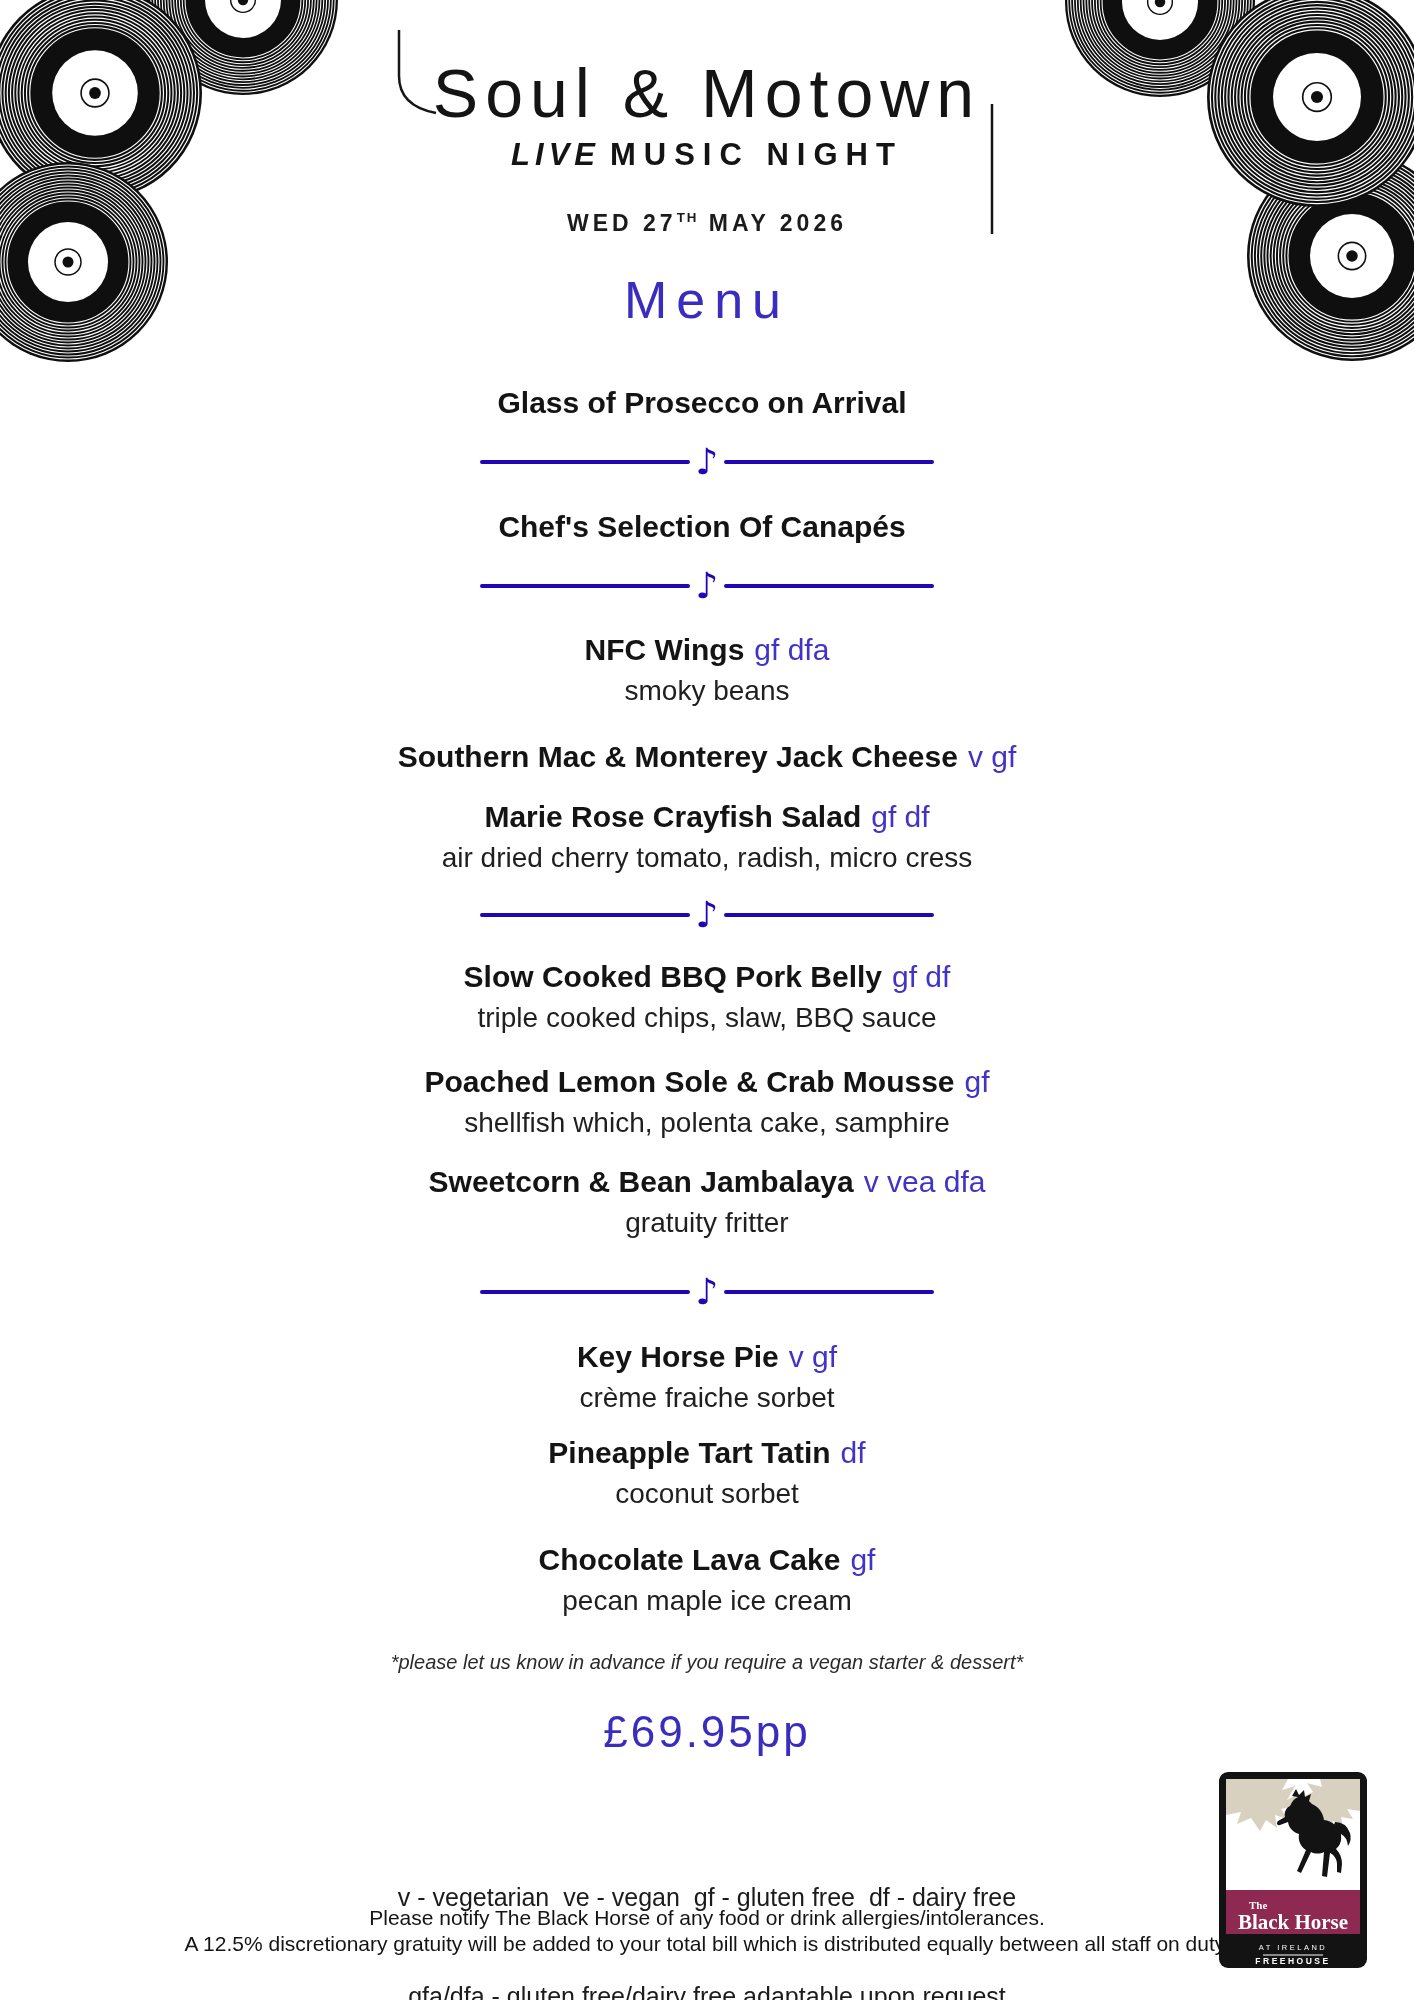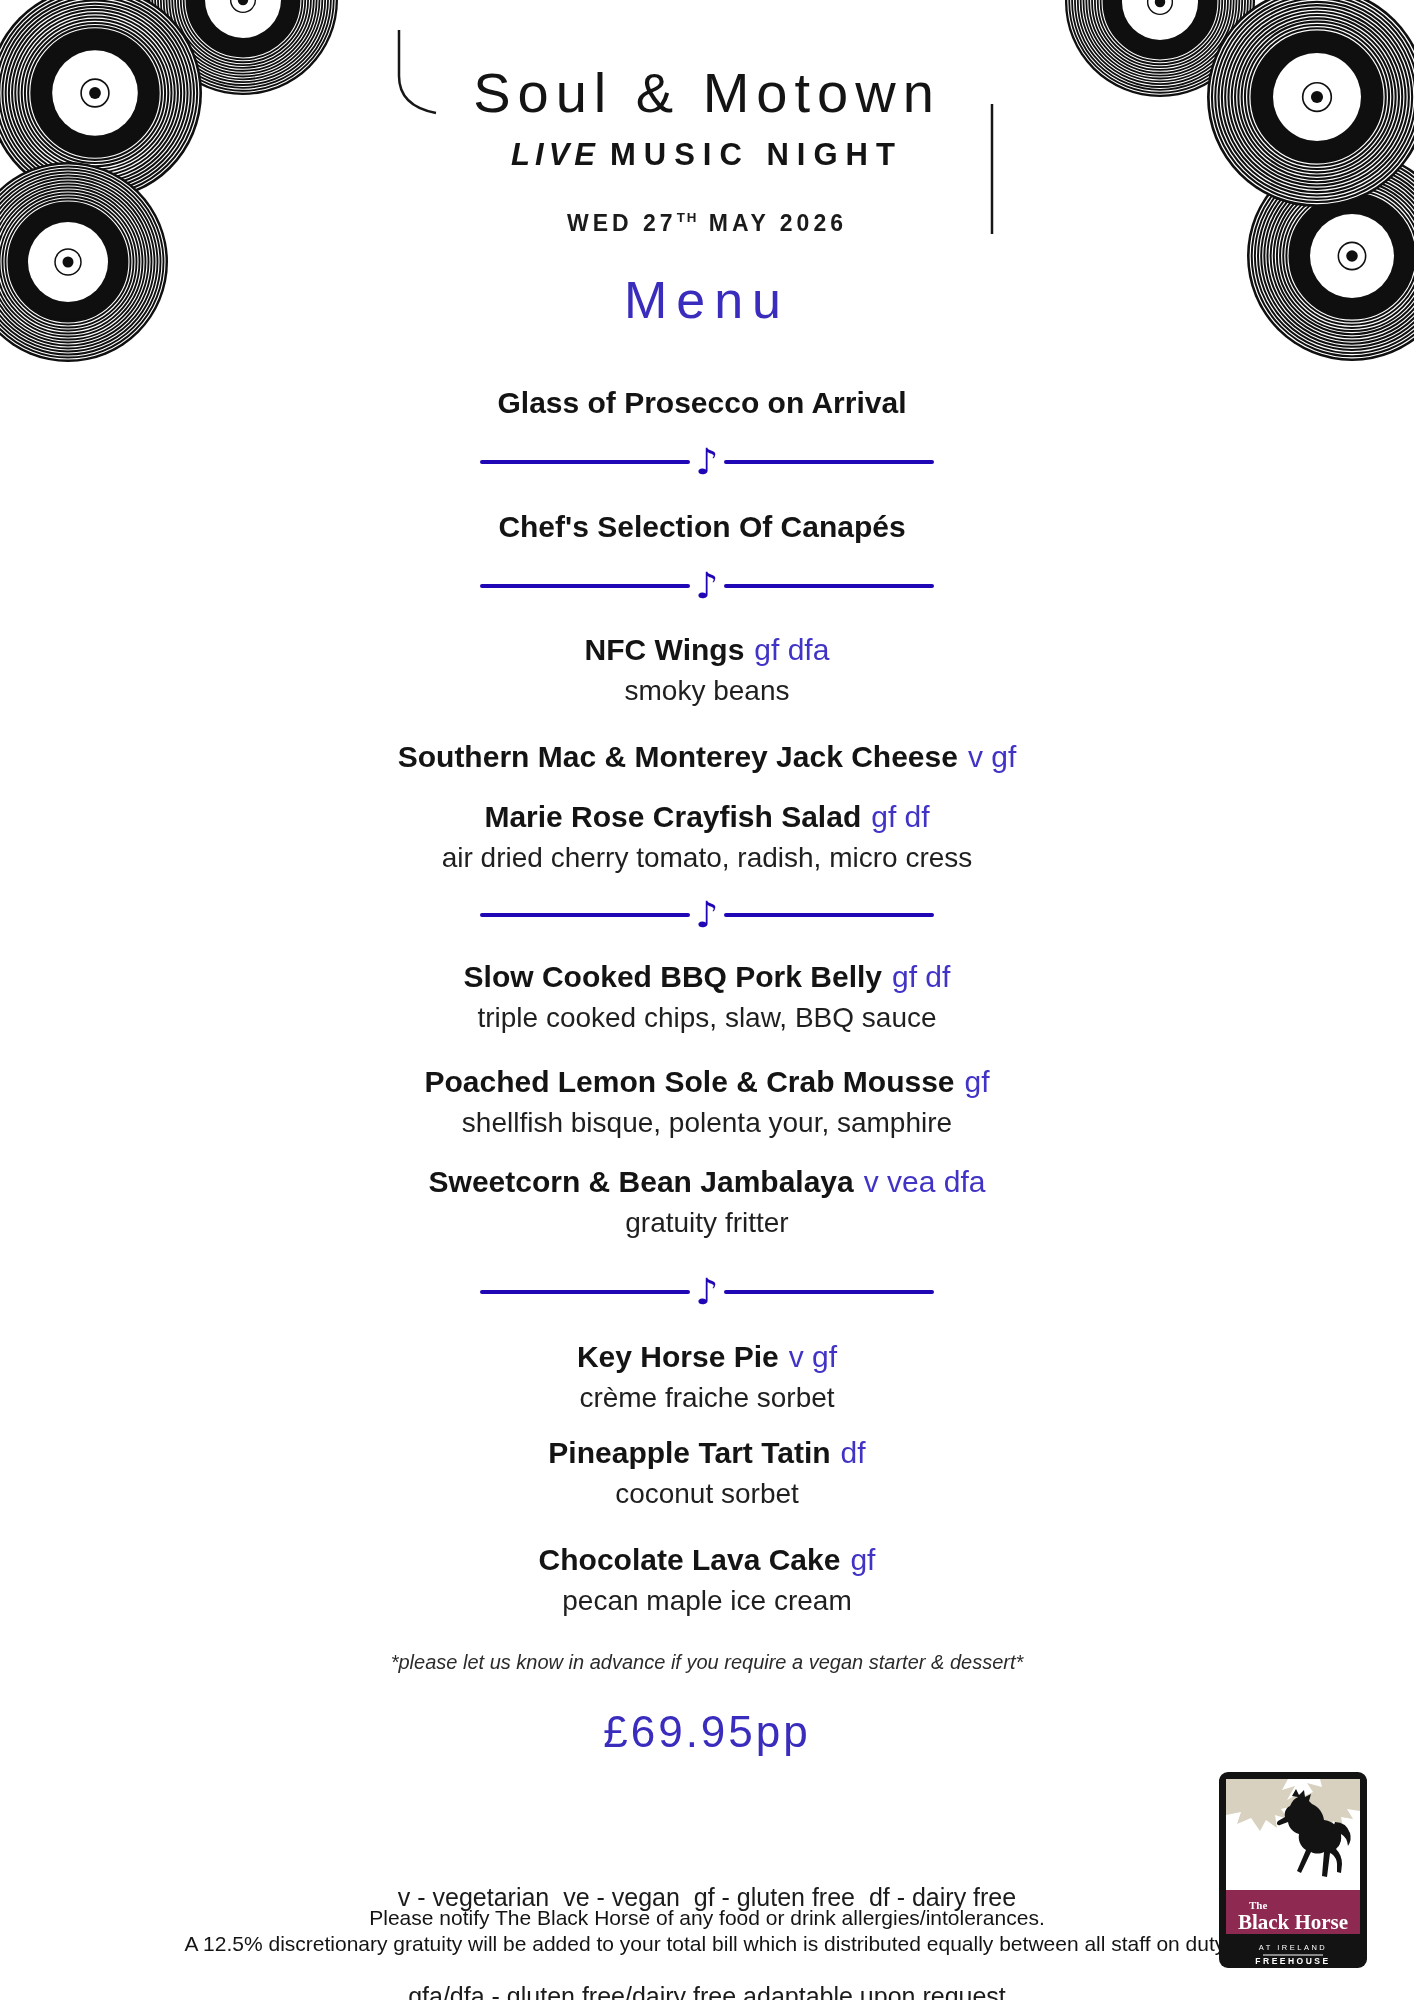--- a/index.html
+++ b/index.html
@@ -11,21 +11,21 @@
     --beige:#d8d1c0;
   }
   html,body{margin:0;padding:0;}
   body{
     width:1414px;height:2000px;position:relative;background:#ffffff;
     font-family:"Liberation Sans", sans-serif;color:var(--ink);overflow:hidden;
   }
   .abs{position:absolute;left:0;right:0;text-align:center;}
   .header-art{position:absolute;top:0;left:0;}
 
-  .title{top:62px;font-size:56px;line-height:62px;font-weight:300;letter-spacing:7px;color:#141414;}
+  .title{top:62px;font-size:68px;line-height:62px;font-weight:300;letter-spacing:7px;color:#141414;}
   .subtitle{top:138px;font-size:31px;line-height:34px;font-weight:700;letter-spacing:8px;color:#141414;}
   .subtitle .live{font-style:italic;margin-right:10px;letter-spacing:5px;}
   .date{top:205px;font-size:23px;line-height:26px;font-weight:700;letter-spacing:4px;color:#1b1b1b;}
   .date sup{font-size:0.58em;vertical-align:super;letter-spacing:2px;}
   .menu-heading{top:272px;font-size:52px;line-height:56px;font-weight:300;letter-spacing:9px;color:var(--accent);}
 
   .item{position:absolute;left:0;right:0;text-align:center;}
   .item-name{font-size:30px;line-height:36px;font-weight:700;color:#141414;}
   .item-name .tags{font-weight:400;color:var(--tag);margin-left:10px;}
   .item-desc{font-size:28px;line-height:36px;margin-top:5px;color:#1f1f1f;font-weight:400;}
@@ -134,21 +134,21 @@
       <span class="dnote">♪</span>
       <span class="dline"></span>
     </div>
 
   <div class="item" style="top:959px">
     <div class="item-name"><span>Slow Cooked BBQ Pork Belly</span><span class="tags">gf df</span></div>
     <div class="item-desc">triple cooked chips, slaw, BBQ sauce</div>
   </div>
   <div class="item" style="top:1064px">
     <div class="item-name"><span>Poached Lemon Sole &amp; Crab Mousse</span><span class="tags">gf</span></div>
-    <div class="item-desc">shellfish bisque, polenta your, samphire</div>
+    <div class="item-desc">shellfish which, polenta cake, samphire</div>
   </div>
   <div class="item" style="top:1164px">
     <div class="item-name"><span>Sweetcorn &amp; Bean Jambalaya</span><span class="tags">v vea dfa</span></div>
     <div class="item-desc">gratuity fritter</div>
   </div>
 
   <div class="divider" style="top:1274px">
       <span class="dline"></span>
       <span class="dnote">♪</span>
       <span class="dline"></span>

